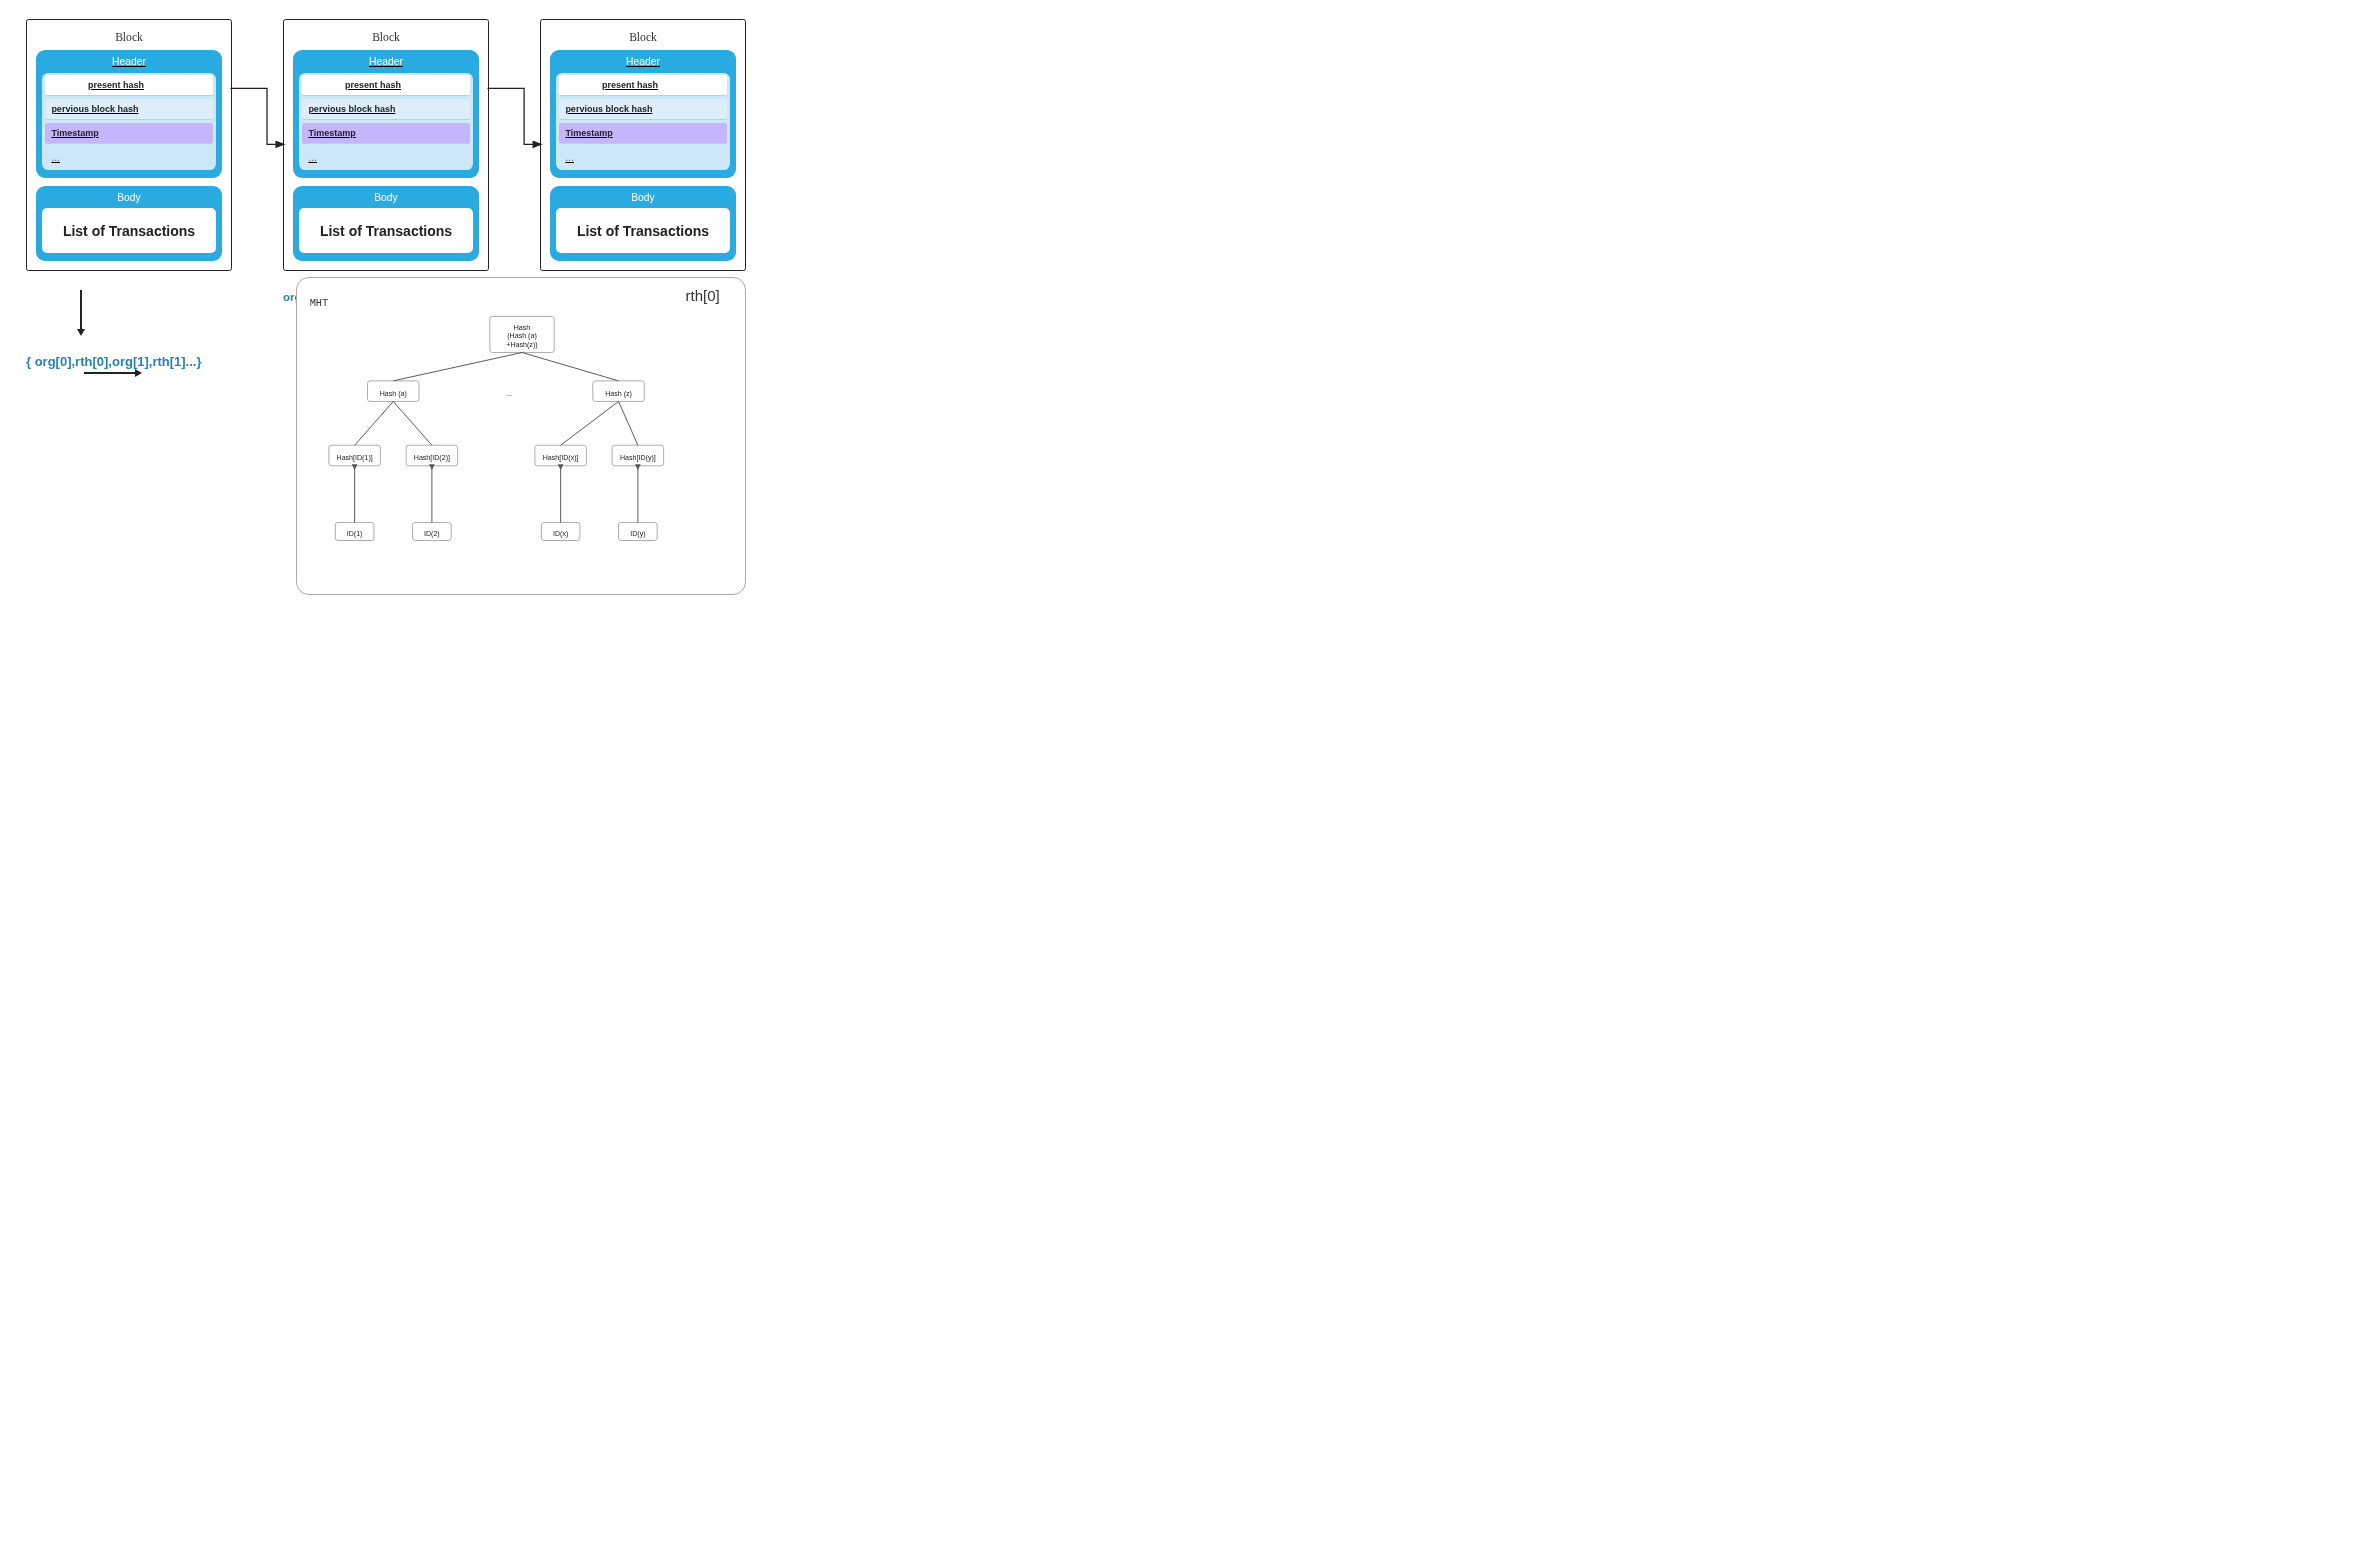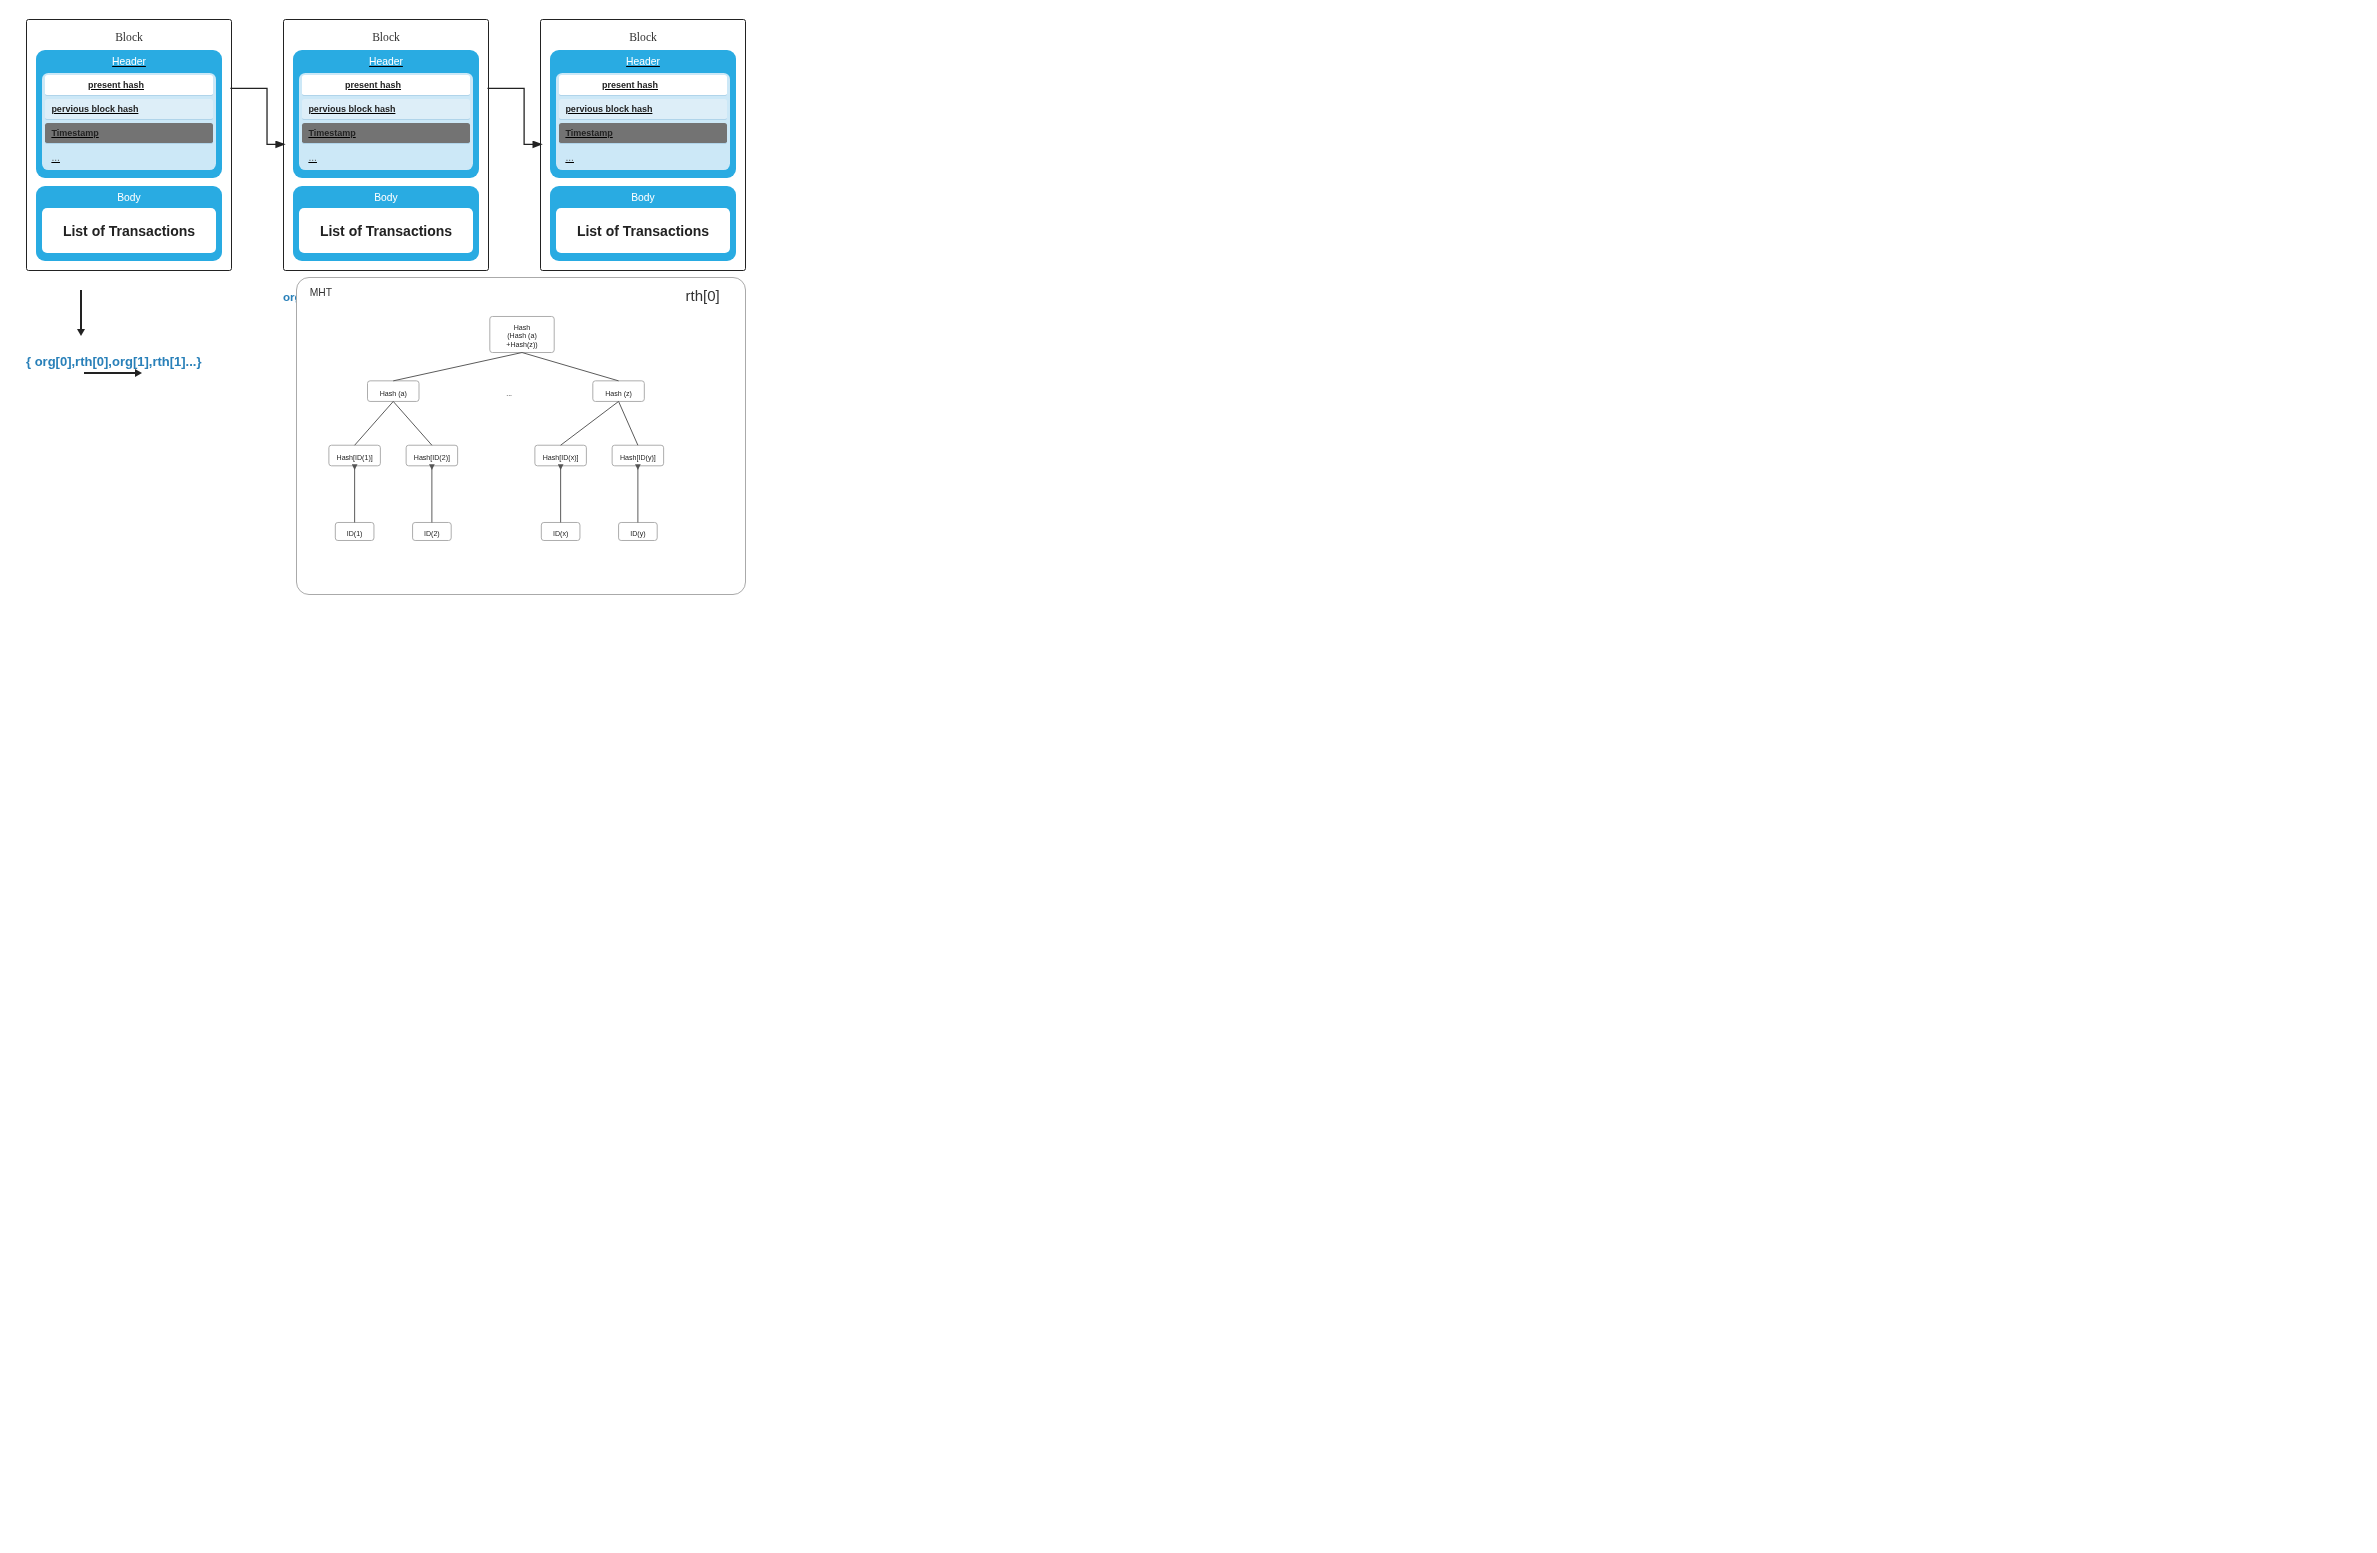--- a/index.html
+++ b/index.html
@@ -89,21 +89,21 @@
     }
 
     .header-field.present-hash {
       background: #fff;
       padding-left: 43px;
     }
     .header-field.previous-hash {
       background: #ddeef8;
     }
     .header-field.timestamp {
-      background: #737373;
+      background: #c4b5fd;
     }
     .header-field.ellipsis {
       background: #cce8f7;
       color: #666;
       font-weight: normal;
       font-size: 10.3px;
     }
 
     
     .body-section {
@@ -208,22 +208,23 @@
       background: #fff;
       position: relative;
       width: 450px;
       margin-left: 6.4px;
     }
 
     .mht-title {
       font-size: 10.3px;
       color: #333;
       position: absolute;
-      top: 9px;
+      top: 19px;
       left: 13px;
+      font-family: Liberation Mono, monospace;
     }
 
     .org-label {
       font-size: 11.6px;
       color: #2980b9;
       font-weight: bold;
       position: absolute;
       top: -7.7px;
       left: -39px;
     }

